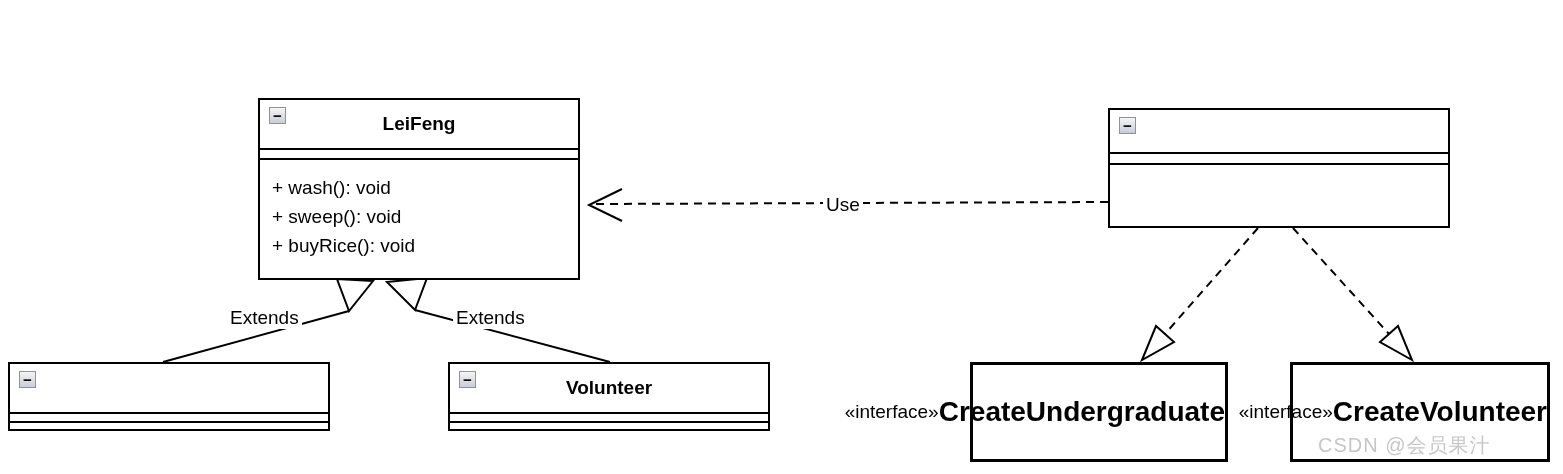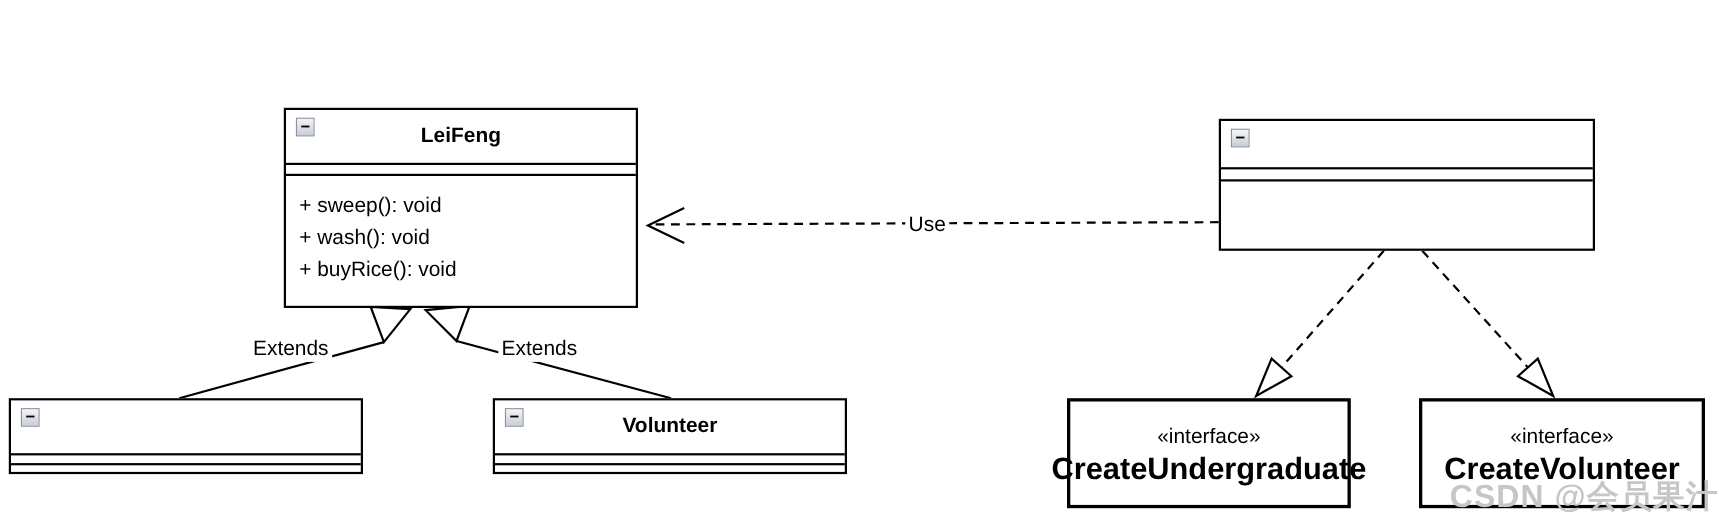--- a/index.html
+++ b/index.html
@@ -33,38 +33,38 @@
   #box-factory .methods{padding:17px 0 0 12px;}
 
   #box-undergraduate{left:8px;top:362px;width:322px;height:69px;}
   #box-volunteer{left:448px;top:362px;width:322px;height:69px;}
   .small-box .uml-header{height:48px;}
   .small-box .attr-compartment{height:9px;}
 
   
   .iface-box{
     position:absolute;background:#ffffff;border:3px solid #000;box-sizing:border-box;
-    display:flex;flex-direction:column;align-items:center;justify-content:center;
+    display:flex;flex-direction:row;align-items:center;justify-content:flex-end;
   }
   #box-create-undergraduate{left:970px;top:362px;width:258px;height:100px;}
   #box-create-volunteer{left:1290px;top:362px;width:260px;height:100px;}
   .stereotype{font-size:19px;line-height:28px;}
   .iface-name{font-size:28px;font-weight:bold;line-height:28px;}
 
   
   .edge-label{
     position:absolute;font-size:19px;background:#ffffff;padding:0 3px;white-space:nowrap;
   }
   #label-use{left:823px;top:194px;text-align:center;}
   #label-extends-left{left:227px;top:307px;}
   #label-extends-right{left:453px;top:307px;}
 
   .watermark{
-    position:absolute;left:1318px;top:432px;font-size:29px;color:#c6c6c6;
-    white-space:nowrap;letter-spacing:1px;font-weight:bold;
+    position:absolute;left:1318px;top:432px;font-size:20px;color:#c6c6c6;
+    white-space:nowrap;letter-spacing:1px;
   }
 </style>
 </head>
 <body>
 
 <div class="canvas">
 
   <svg class="edges" viewBox="0 0 1563 474" xmlns="http://www.w3.org/2000/svg">
 
     <line x1="1108" y1="202" x2="592" y2="204" stroke="#000" stroke-width="2" stroke-dasharray="8 6"></line>
@@ -83,22 +83,22 @@
     <polygon points="1412,360 1380,342 1398,326" fill="#ffffff" stroke="#000" stroke-width="2"></polygon>
   </svg>
 
   <div id="box-leifeng" class="uml-box">
     <div class="uml-header">
       <span class="collapse">−</span>
       <span class="uml-title">LeiFeng</span>
     </div>
     <div class="attr-compartment"></div>
     <div class="methods">
+      <div>+ wash(): void</div>
       <div>+ sweep(): void</div>
-      <div>+ wash(): void</div>
       <div>+ buyRice(): void</div>
     </div>
   </div>
 
   <div id="box-factory" class="uml-box">
     <div class="uml-header">
       <span class="collapse">−</span>
     </div>
     <div class="attr-compartment"></div>
   </div>

